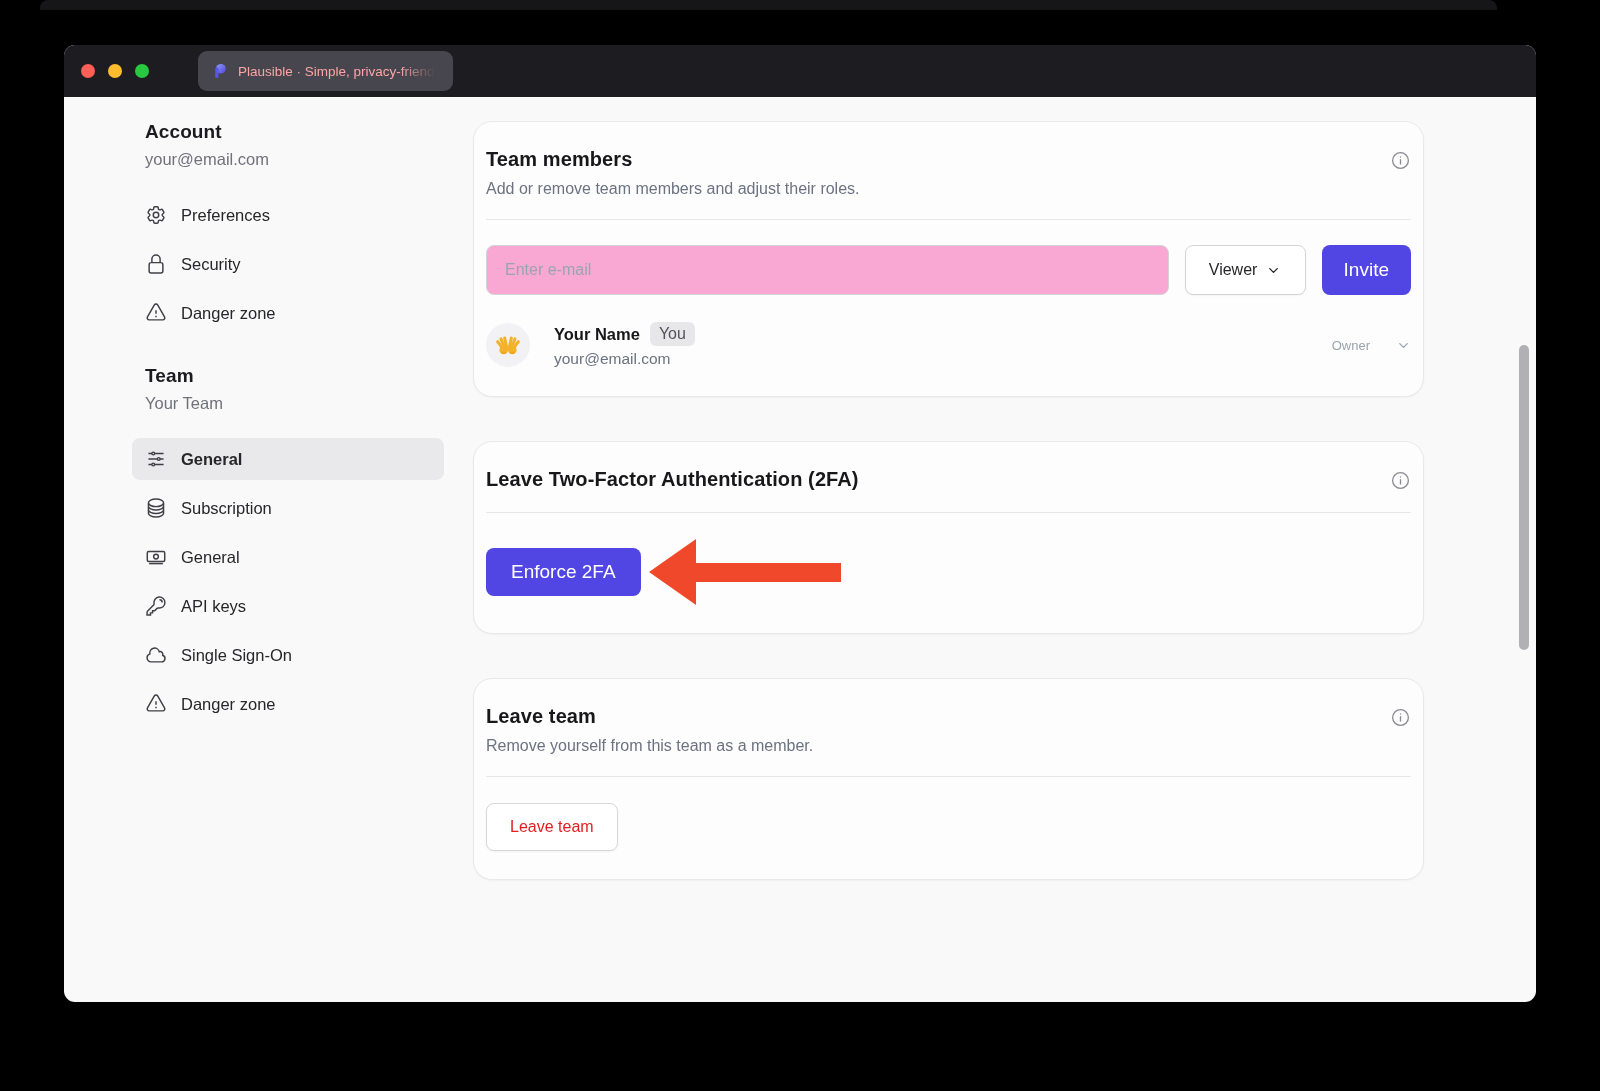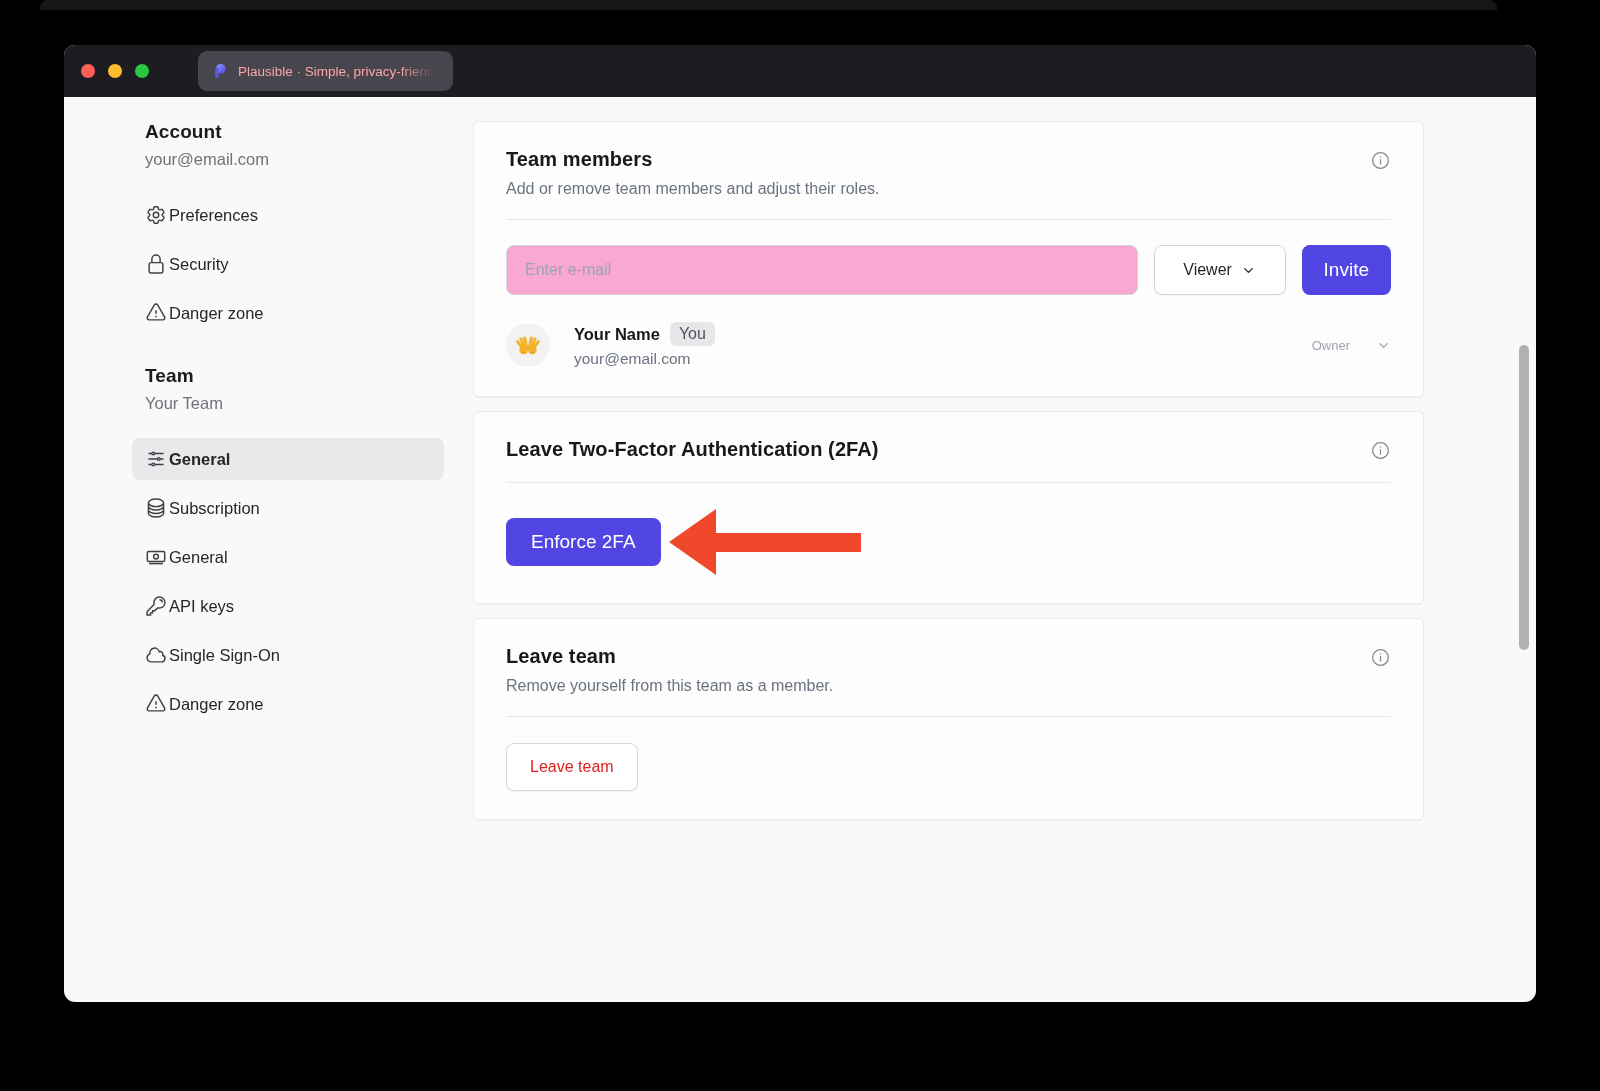--- a/index.html
+++ b/index.html
@@ -23,39 +23,39 @@
     -webkit-mask-image:linear-gradient(90deg,#000 82%,transparent 100%); mask-image:linear-gradient(90deg,#000 82%,transparent 100%); }
 
   
   .content { display:flex; height:905px; padding:24px 0 0 81px; }
 
   
   .sidebar { width:300px; margin-right:28px; flex:none; }
   .side-heading { font-size:19px; font-weight:700; color:#1b1b1f; letter-spacing:.1px; }
   .side-sub { font-size:16.5px; color:#71717a; margin-top:7px; }
   .side-nav { margin-top:25px; }
-  .nav-item { display:flex; align-items:center; gap:2px; height:42px; padding:0 13px; margin:0 0 7px -13px; width:312px; border-radius:8px; font-size:16.5px; color:#27272a; cursor:pointer; }
+  .nav-item { display:flex; align-items:center; gap:14px; height:42px; padding:0 13px; margin:0 0 7px -13px; width:312px; border-radius:8px; font-size:16.5px; color:#27272a; cursor:pointer; }
   .nav-item svg { flex:none; stroke:#3f3f46; }
   .nav-item.active { background:#e9e9ec; font-weight:700; }
   .team-block { margin-top:31px; }
 
   
   .main { width:951px; flex:none; }
-  .card { background:#fdfdfd; border:1px solid #e9e9ec; border-radius:5px; box-shadow:0 1px 2px rgba(0,0,0,.04); padding:26px 32px 28px; margin-bottom:14px; }
+  .card { background:#fdfdfd; border:1px solid #e9e9ec; border-radius:19px; box-shadow:0 1px 2px rgba(0,0,0,.04); padding:26px 12px 28px; margin-bottom:44px; }
   .card-head { display:flex; align-items:flex-start; justify-content:space-between; }
   .card-title { font-size:20px; font-weight:600; color:#18181b; letter-spacing:.1px; }
   .card-desc { font-size:16px; color:#6b7280; margin-top:9px; }
   .divider { border:none; border-top:1px solid #e7e7ea; margin-top:21px; }
   .info-btn { background:none; border:none; padding:0; cursor:pointer; line-height:0; margin-top:2px; }
 
   
   .invite-row { display:flex; gap:16px; margin-top:25px; }
   .email-input { flex:1; height:50px; border:1px solid #d4d4d8; border-radius:8px; background:#f9a8d4; padding:0 18px; font-size:16px; color:#18181b; font-family:inherit; }
   .email-input::placeholder { color:#9ca3af; }
-  .role-select { width:132px; height:50px; background:#fff; border:1px solid #d4d4d8; border-radius:8px; display:flex; align-items:center; justify-content:center; gap:9px; font-size:16px; color:#27272a; font-family:inherit; cursor:pointer; box-shadow:0 1px 2px rgba(0,0,0,.04); }
+  .role-select { width:121px; height:50px; background:#fff; border:1px solid #d4d4d8; border-radius:8px; display:flex; align-items:center; justify-content:center; gap:9px; font-size:16px; color:#27272a; font-family:inherit; cursor:pointer; box-shadow:0 1px 2px rgba(0,0,0,.04); }
   .btn-primary { height:50px; padding:0 22px; background:#5145e3; color:#fff; border:none; border-radius:8px; font-size:19px; font-weight:500; font-family:inherit; cursor:pointer; }
 
   
   .member-row { display:flex; align-items:center; margin-top:27px; }
   .avatar { width:44px; height:44px; border-radius:50%; background:#f2f2f4; display:flex; align-items:center; justify-content:center; flex:none; }
   .member-info { margin-left:24px; }
   .member-line { display:flex; align-items:center; }
   .member-name { font-size:16.5px; font-weight:600; color:#18181b; }
   .you-badge { margin-left:10px; background:#e7e7ea; color:#52525b; font-size:16px; padding:3px 9px; border-radius:6px; }
   .member-email { font-size:15.5px; color:#6b7280; margin-top:4px; }

